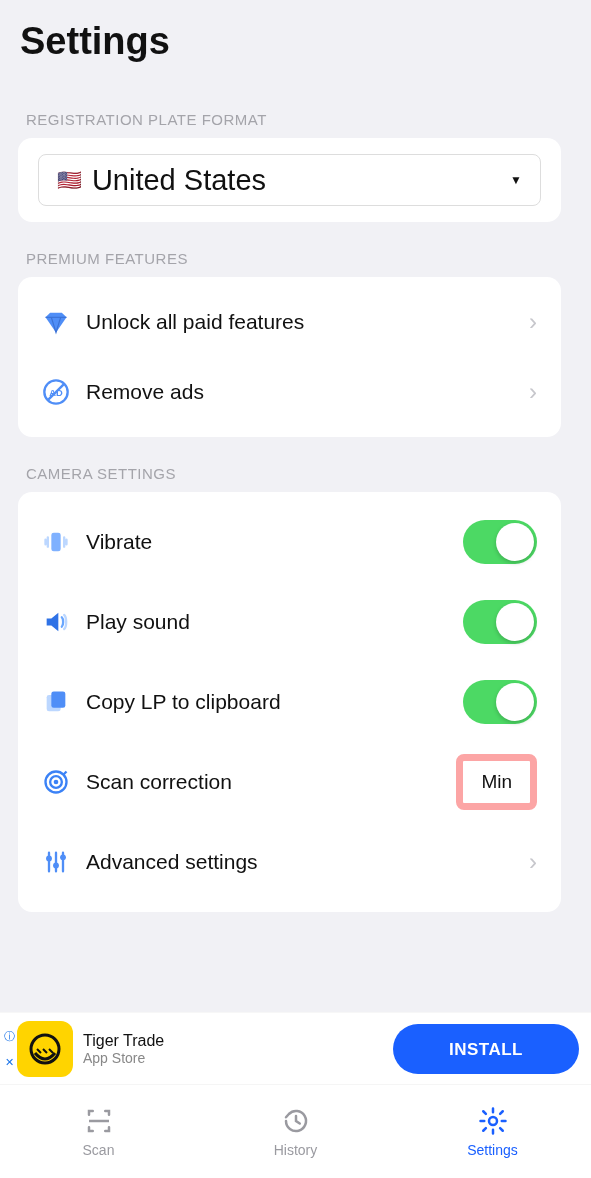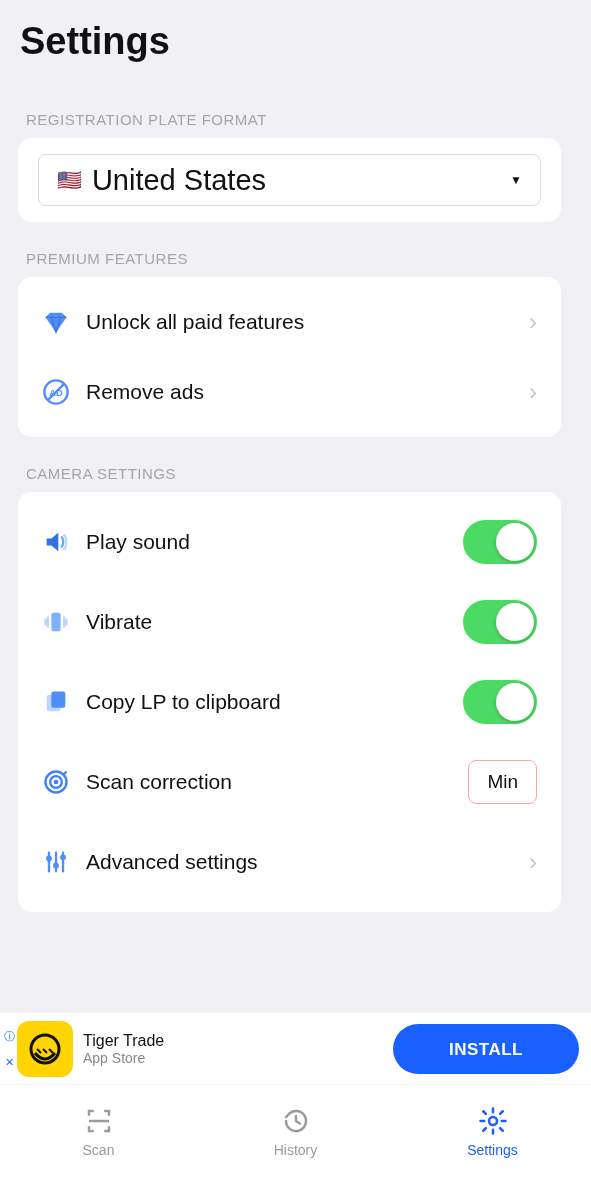--- a/index.html
+++ b/index.html
@@ -19,21 +19,21 @@
 .row .icon-slot { width: 44px; display: flex; justify-content: flex-start; align-items: center; }
 .row .label { font-size: 21px; color: #111; flex: 1; }
 .row .trail { margin-left: auto; display: flex; align-items: center; }
 .chevron { color: #c7c7cc; font-size: 24px; }
 .toggle { width: 74px; height: 44px; border-radius: 22px; position: relative; transition: background .15s; }
 .toggle.on { background: #4cd964; }
 .toggle.off { background: #e9e9ec; }
 .toggle .knob { position: absolute; top: 3px; width: 38px; height: 38px; border-radius: 19px; background: #fff; box-shadow: 0 2px 4px rgba(0,0,0,0.2); }
 .toggle.on .knob { right: 3px; }
 .toggle.off .knob { left: 3px; }
-.value-box { border: 1px solid #fca5a5; border-radius: 8px; padding: 10px 18px; font-size: 19px; color: #111; background: #fff; }
+.value-box { border: 7px solid #fca5a5; border-radius: 8px; padding: 10px 18px; font-size: 19px; color: #111; background: #fff; }
 .camera-card .row { min-height: 80px; }
 
 .ad-bar { display: flex; align-items: center; height: 72px; background: #fff; padding: 0 12px 0 4px; border-top: 1px solid rgba(0,0,0,0.03); }
 .ad-bar .ad-icons { display: flex; flex-direction: column; align-items: center; justify-content: center; gap: 12px; margin-right: 2px; }
 .ad-bar .ad-icons span { font-size: 11px; color: #1a73e8; }
 .ad-bar .app-icon { width: 56px; height: 56px; border-radius: 12px; background: #ffd400; display: flex; align-items: center; justify-content: center; margin-right: 10px; }
 .ad-bar .app-icon svg { display:block; }
 .ad-bar .app-text { display: flex; flex-direction: column; }
 .ad-bar .app-text .name { font-size: 16px; color: #111; font-weight: 500; }
 .ad-bar .app-text .src { font-size: 14px; color: #888; }
@@ -91,41 +91,41 @@
         <span class="trail chevron">›</span>
       </div>
     </div>
 
     <div class="section-label">CAMERA SETTINGS</div>
     <div class="card camera-card">
 
       <div class="row">
         <span class="icon-slot">
           <svg width="28" height="28" viewBox="0 0 24 24" fill="none">
+              <rect x="8" y="4" width="8" height="16" rx="2" fill="#7fb1ff"></rect>
+              <path d="M5 8v8M3 10v4M19 8v8M21 10v4" stroke="#bcd7ff" stroke-width="2" stroke-linecap="round"></path>
+            </svg>
+        </span>
+        <span class="label">Vibrate</span>
+        <span class="trail">
+            <span class="toggle on">
+              <span class="knob"></span>
+            </span>
+          </span>
+      </div>
+
+      <div class="row">
+        <span class="icon-slot">
+          <svg width="28" height="28" viewBox="0 0 24 24" fill="none">
               <path d="M4 9v6h4l6 5V4L8 9H4z" fill="#2f72e6"></path>
               <path d="M17 8c1.5 1.2 1.5 6.8 0 8" stroke="#6aa7ff" stroke-width="2" stroke-linecap="round"></path>
               <path d="M19 6c2.3 1.8 2.3 10.2 0 12" stroke="#bcd7ff" stroke-width="2" stroke-linecap="round"></path>
             </svg>
         </span>
         <span class="label">Play sound</span>
-        <span class="trail">
-            <span class="toggle on">
-              <span class="knob"></span>
-            </span>
-          </span>
-      </div>
-
-      <div class="row">
-        <span class="icon-slot">
-          <svg width="28" height="28" viewBox="0 0 24 24" fill="none">
-              <rect x="8" y="4" width="8" height="16" rx="2" fill="#7fb1ff"></rect>
-              <path d="M5 8v8M3 10v4M19 8v8M21 10v4" stroke="#bcd7ff" stroke-width="2" stroke-linecap="round"></path>
-            </svg>
-        </span>
-        <span class="label">Vibrate</span>
         <span class="trail">
             <span class="toggle on">
               <span class="knob"></span>
             </span>
           </span>
       </div>
 
 
       <div class="row">
         <span class="icon-slot">

